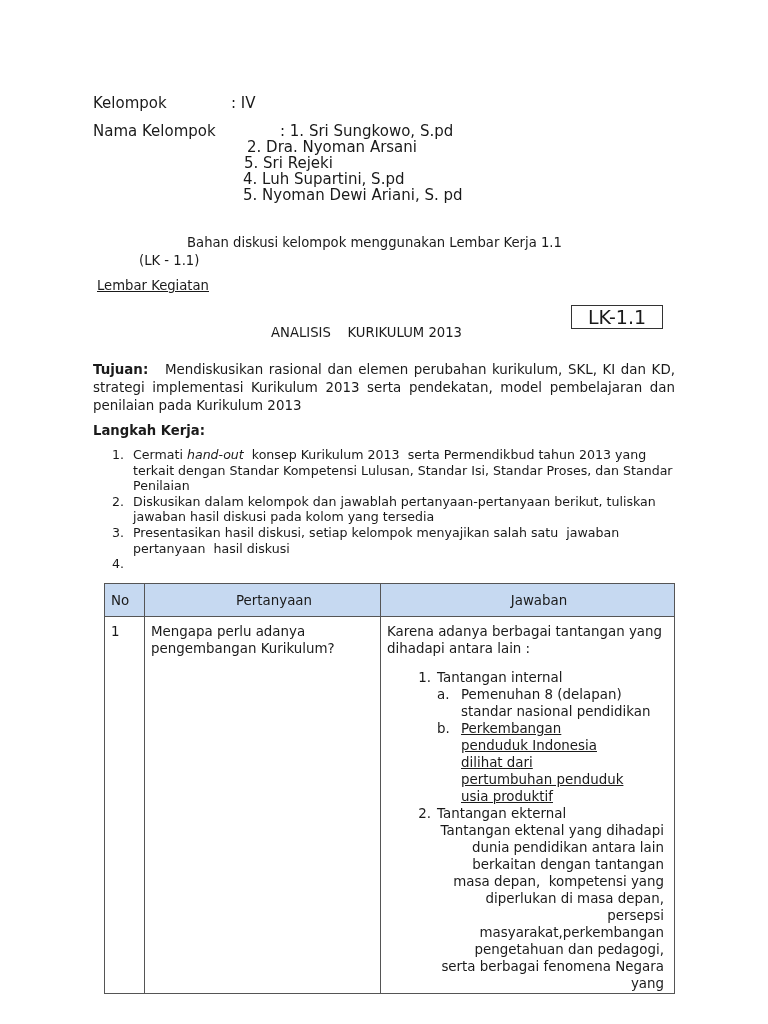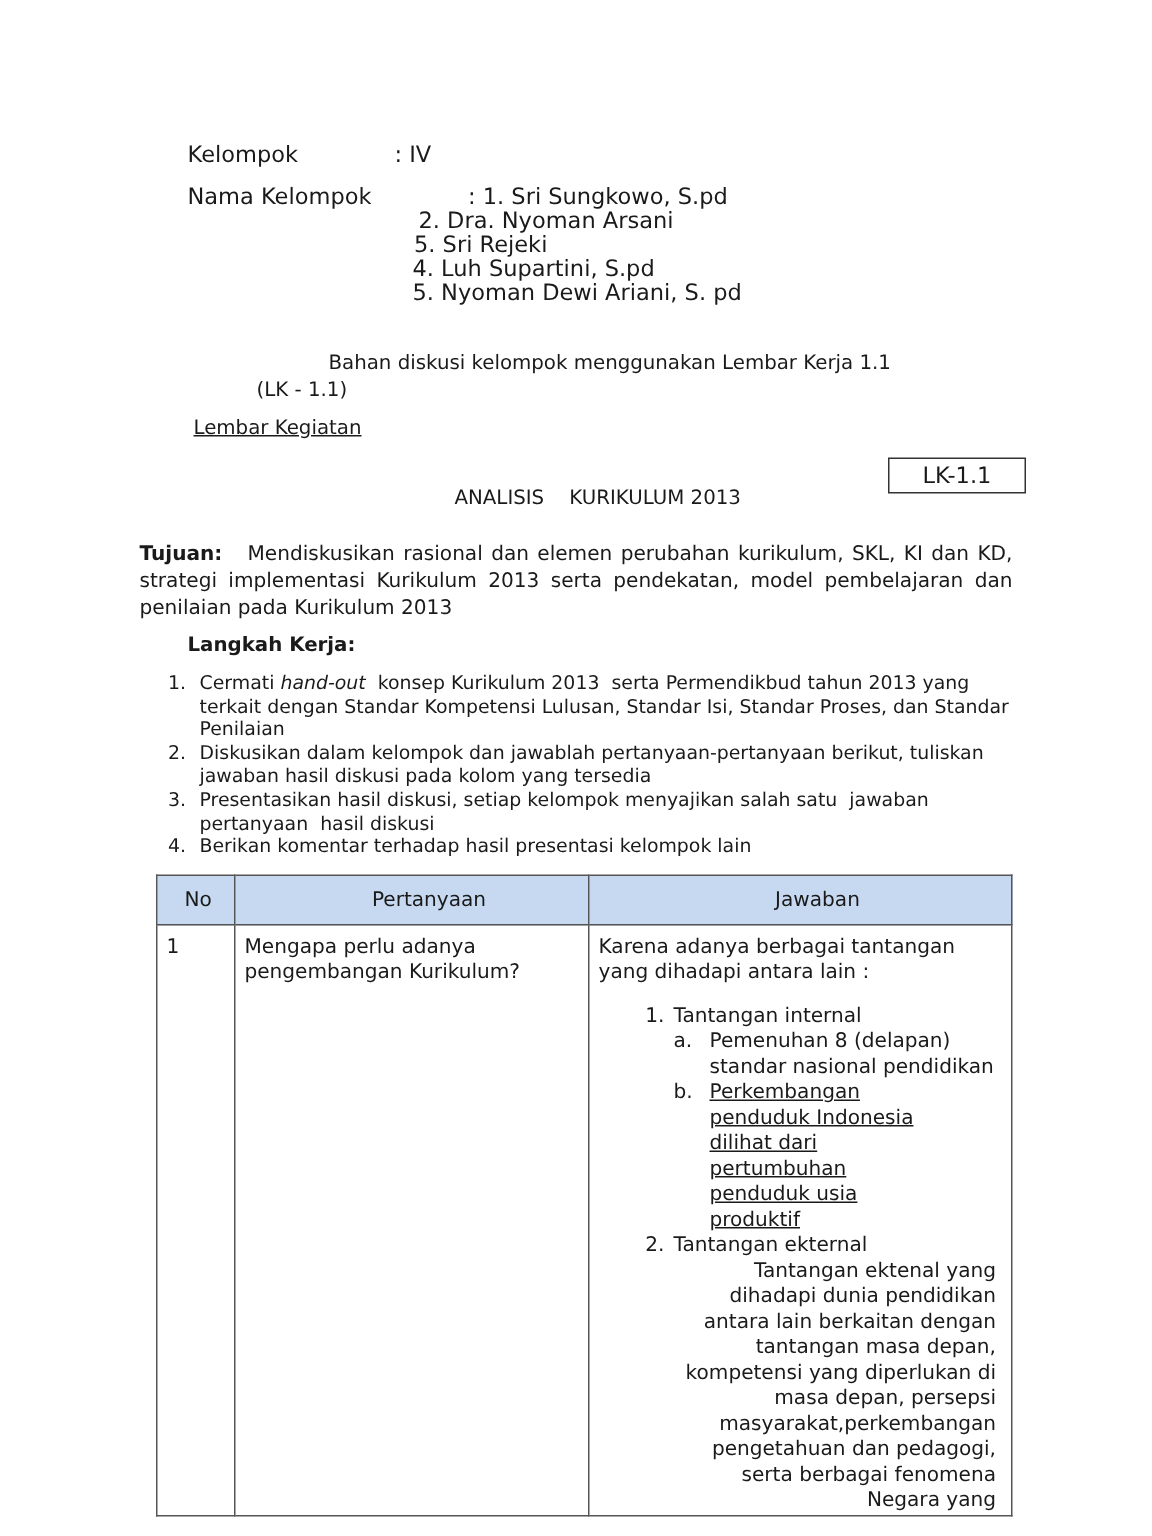--- a/index.html
+++ b/index.html
@@ -1,22 +1,22 @@
 <!DOCTYPE html>
 <html><head>
 <meta charset="utf-8">
 <style>
   html, body { margin: 0; padding: 0; background: #ffffff; }
   body { width: 768px; height: 1024px; position: relative; overflow: hidden;
          font-family: "DejaVu Sans", sans-serif; color: #1a1a1a; }
-  .abs { position: absolute; white-space: nowrap; margin-left: 32px; }
+  .abs { position: absolute; white-space: nowrap; }
   .big { font-size: 15px; }
   .body13 { font-size: 13.2px; }
   .lk-box { position: absolute; left: 571px; top: 305px; width: 90px; height: 22px;
-            border: 1px solid #333; font-size: 15px; text-align: center; line-height: 22px; margin-left: 21px; }
+            border: 1px solid #333; font-size: 19px; text-align: center; line-height: 22px; }
   .just { position: absolute; left: 93px; width: 582px; font-size: 13.4px; line-height: 18px;
           text-align: justify; white-space: normal; }
   .steps { position: absolute; left: 112px; top: 447px; width: 570px; margin: 0; padding: 0;
            list-style: none; font-size: 12.6px; line-height: 15.6px; }
   .steps li { display: flex; }
   .steps .num { width: 21px; flex: 0 0 21px; }
   table.lk { position: absolute; left: 104px; top: 583px; width: 571px; border-collapse: collapse;
              font-size: 13.4px; line-height: 17px; }
   table.lk th, table.lk td { border: 1px solid #555; vertical-align: top; }
   table.lk th { background: #c6d9f1; font-weight: normal; height: 30px; vertical-align: middle; padding-left: 24px; }
@@ -66,28 +66,27 @@
   <li>
     <span class="num">2.</span>
     <span>Diskusikan dalam kelompok dan jawablah pertanyaan-pertanyaan berikut, tuliskan jawaban hasil diskusi pada kolom yang tersedia</span>
   </li>
   <li>
     <span class="num">3.</span>
     <span style="white-space:pre-wrap;">Presentasikan hasil diskusi, setiap kelompok menyajikan salah satu  jawaban pertanyaan  hasil diskusi</span>
   </li>
   <li>
     <span class="num">4.</span>
-    <span>Berikan komentar terhadap hasil presentasi kelompok lain</span>
   </li>
 </ol>
 
 <table class="lk">
   <thead>
     <tr>
-      <th style="width:32px;text-align:left;padding-left:18px;">No</th>
+      <th style="width:32px;text-align:left;padding-left:6px;">No</th>
       <th style="width:210px;">Pertanyaan</th>
       <th>Jawaban</th>
     </tr>
   </thead>
   <tbody>
     <tr>
       <td style="padding-left:6px;">1</td>
       <td style="padding-left:6px;padding-right:4px;">Mengapa perlu adanya pengembangan Kurikulum?</td>
       <td style="padding-left:6px;padding-right:10px;">
         <div>Karena adanya berbagai tantangan  yang dihadapi antara lain :</div>

